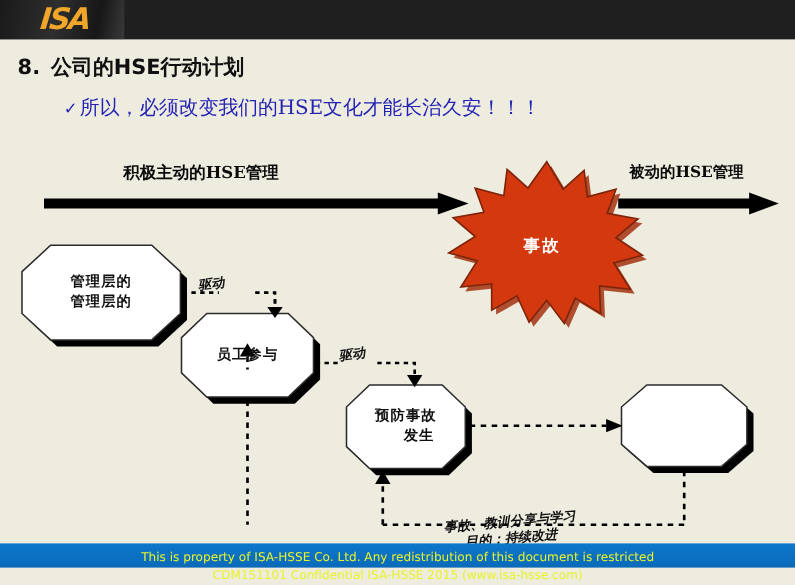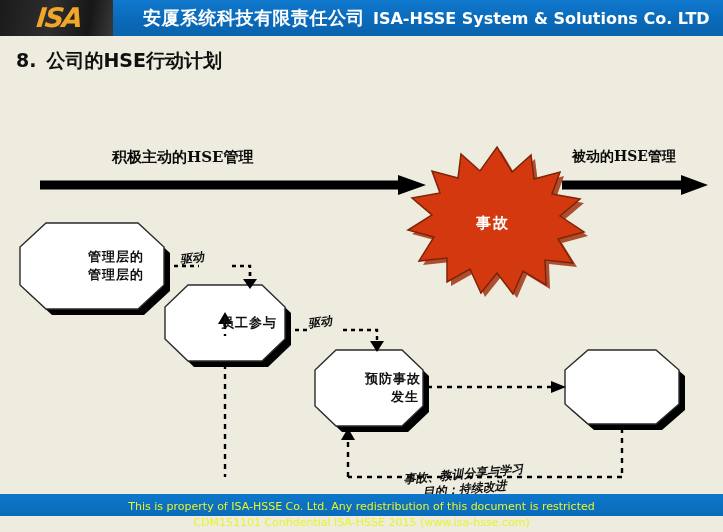--- a/index.html
+++ b/index.html
@@ -142,21 +142,20 @@
     color: #ffffff;
     font-size: 15px;
     font-weight: bold;
     font-family: "DejaVu Serif", "Liberation Serif", serif;
     letter-spacing: 2px;
   }
 
   
   .node {
     position: absolute;
-    margin-left: 24px;
   }
   .node .oct-text {
     position: absolute;
     left: 0; top: 0;
     width: 100%;
     height: 100%;
     display: flex;
     flex-direction: column;
     align-items: center;
     justify-content: center;
@@ -219,33 +218,31 @@
   }
   .footer div { white-space: nowrap; }
 </style>
 </head>
 <body>
 
 <div class="header">
   <div class="header-dark">
     <div class="logo-isa">ISA</div>
   </div>
-  <div class="header-blue">
-    <div class="header-title">
-      <span class="cn">安厦系统科技有限责任公司</span><span class="en">ISA-HSSE  System &amp; Solutions Co. LTD</span>
-    </div>
-  </div>
 </div>
 
 <div class="slide">
 
   <div class="title-line">
     <span class="title-num">8.</span><span>公司的HSE行动计划</span>
   </div>
 
+  <div class="bullet-line">
+    <span class="bullet-check">✓</span><span>所以，必须改变我们的HSE文化才能长治久安！！！</span>
+  </div>
 
   <div class="label-left">积极主动的HSE管理</div>
   <div class="label-right">被动的HSE管理</div>
 
   <svg class="arrow-svg" viewBox="0 0 723 458">
     <defs>
       <marker id="ah" markerWidth="9" markerHeight="9" refX="1" refY="4.5" orient="auto">
         <polygon points="0,0 9,4.5 0,9" fill="#000"></polygon>
       </marker>
       <marker id="ahs" markerWidth="7" markerHeight="7" refX="1" refY="3.5" orient="auto">

